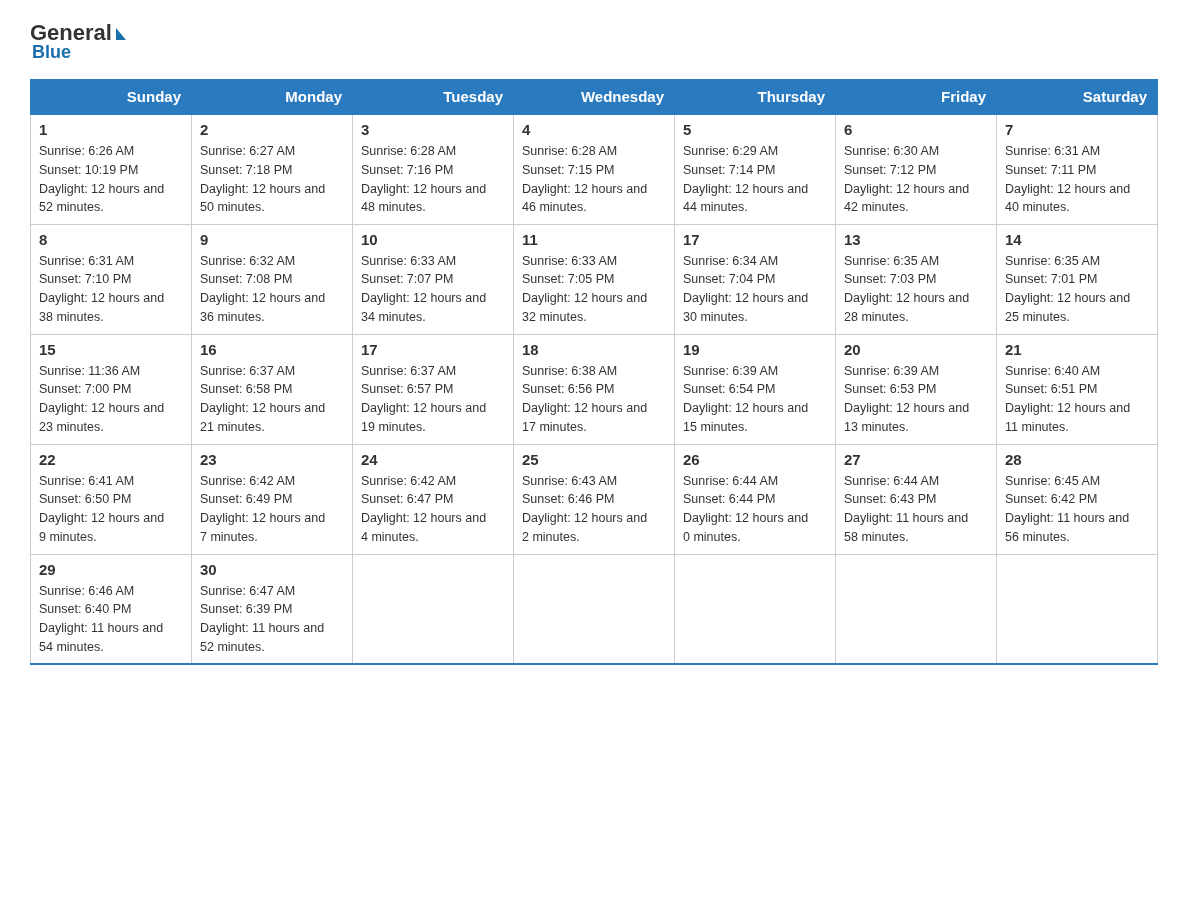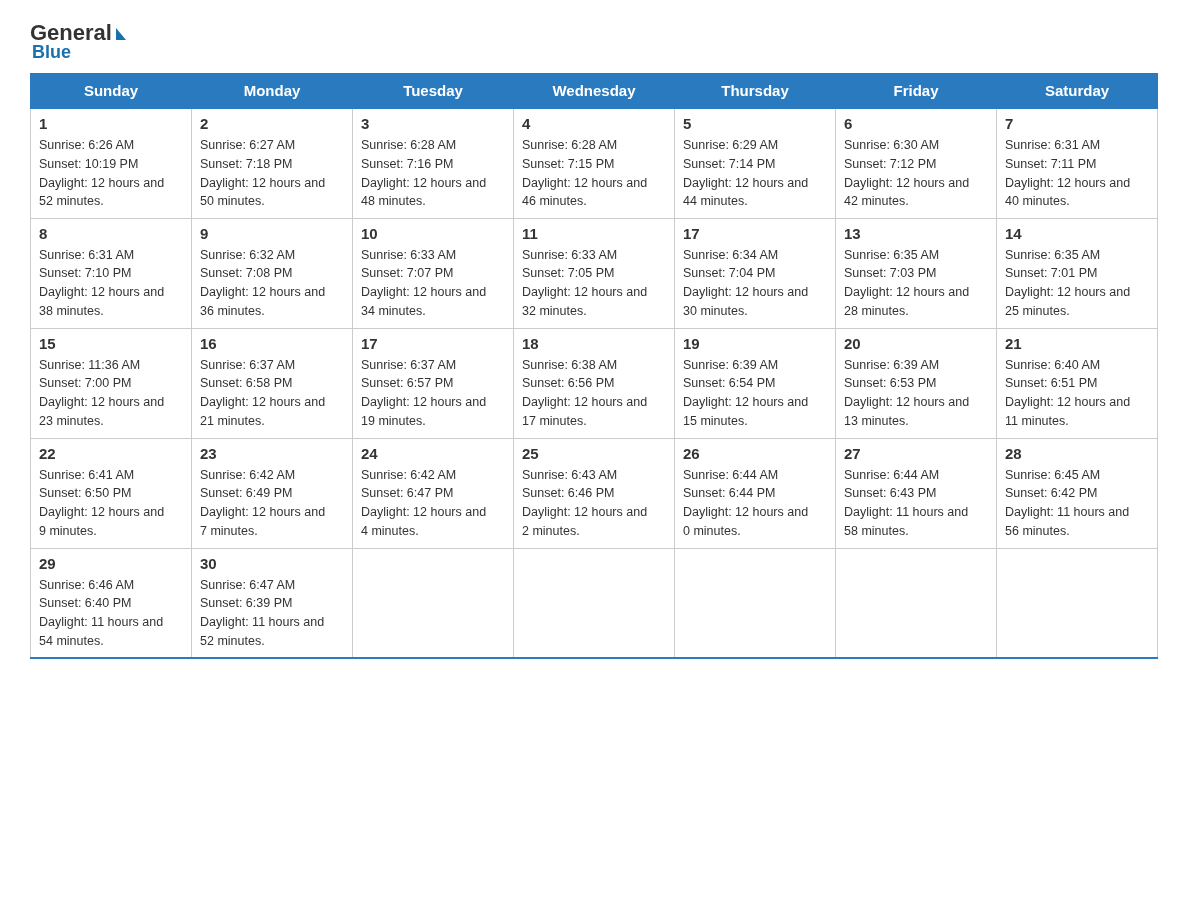--- a/index.html
+++ b/index.html
@@ -7,21 +7,21 @@
       font-family: Arial, sans-serif;
       background: #fff;
       padding: 20px 30px;
       width: 1188px;
       min-height: 918px;
     }
     .header-area {
       display: flex;
       justify-content: space-between;
       align-items: flex-end;
-      margin-bottom: 10px;
+      margin-bottom: 16px;
     }
     .logo-area {
       display: flex;
       flex-direction: column;
       align-items: flex-start;
     }
     .logo-text {
       font-size: 22px;
       font-weight: bold;
       color: #333;
@@ -59,21 +59,21 @@
       width: 100%;
       border-collapse: collapse;
       table-layout: fixed;
     }
     .calendar-table thead tr th {
       background-color: #2a7abf;
       color: #fff;
       font-size: 15px;
       font-weight: bold;
       padding: 8px 10px;
-      text-align: center;
+      text-align: right;
       border: 1px solid #2a7abf;
     }
     .calendar-table tbody tr td {
       vertical-align: top;
       border: 1px solid #ccc;
       padding: 6px 8px;
       font-size: 13px;
       color: #333;
       min-height: 90px;
       height: 110px;

